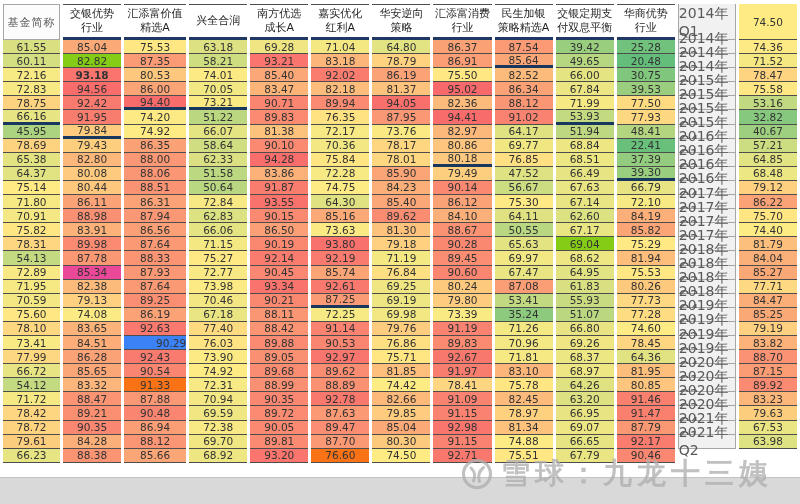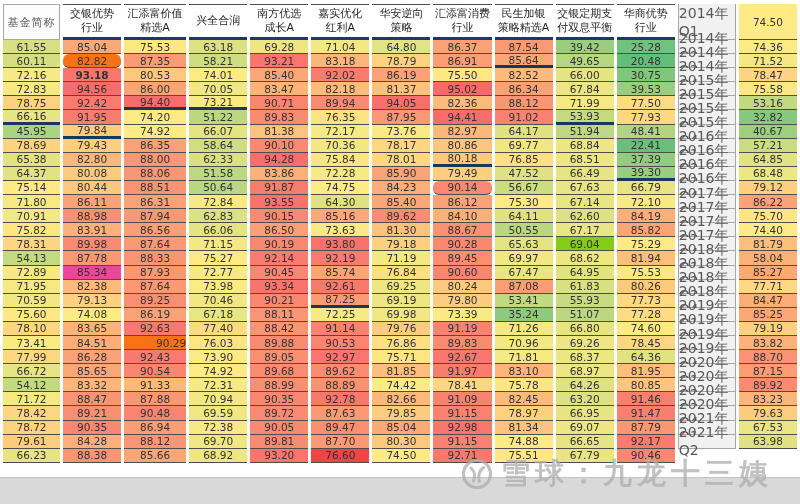--- a/index.html
+++ b/index.html
@@ -90,21 +90,21 @@
     <div class="cell" style="background: rgb(239, 230, 131);">69.28</div>
     <div class="cell" style="background: rgb(244, 232, 131);">71.04</div>
     <div class="cell" style="background: rgb(226, 227, 130);">64.80</div>
     <div class="cell" style="background: rgb(251, 161, 118);">86.37</div>
     <div class="cell" style="background: rgb(251, 154, 116);">87.54</div>
     <div class="cell" style="background: rgb(153, 206, 126);">39.42</div>
     <div class="cell" style="background: rgb(113, 194, 124);">25.28</div>
     <div class="r-label">2014年Q2</div>
     <div class="cell" style="background: rgb(253, 234, 132);">74.36</div>
     <div class="cell" style="background: rgb(212, 223, 130);">60.11</div>
-    <div class="cell" style="background: #f97316; border-radius: 6px;">82.82</div>
+    <div class="cell" style="background: #84cc16;">82.82</div>
     <div class="cell" style="background: rgb(251, 155, 117);">87.35</div>
     <div class="cell" style="background: rgb(207, 221, 129);">58.21</div>
     <div class="cell" style="background: rgb(249, 117, 109);">93.21</div>
     <div class="cell" style="background: rgb(252, 182, 122);">83.18</div>
     <div class="cell" style="background: rgb(254, 210, 127);">78.79</div>
     <div class="cell" style="background: rgb(251, 158, 117);">86.91</div>
     <div class="cell mark" style="background: rgb(251, 166, 119); border-bottom-color: rgb(23, 55, 94);">85.64</div>
     <div class="cell" style="background: rgb(182, 214, 128);">49.65</div>
     <div class="cell" style="background: rgb(99, 190, 123);">20.48</div>
     <div class="r-label">2014年Q3</div>
@@ -213,21 +213,21 @@
     <div class="cell mark" style="background: rgb(153, 206, 126); border-bottom-color: rgb(23, 55, 94);">39.30</div>
     <div class="r-label">2016年Q3</div>
     <div class="cell" style="background: rgb(236, 230, 131);">68.48</div>
     <div class="cell" style="background: rgb(255, 234, 132);">75.14</div>
     <div class="cell" style="background: rgb(253, 200, 125);">80.44</div>
     <div class="cell" style="background: rgb(250, 147, 115);">88.51</div>
     <div class="cell" style="background: rgb(185, 215, 128);">50.64</div>
     <div class="cell" style="background: rgb(249, 125, 111);">91.87</div>
     <div class="cell" style="background: rgb(254, 235, 132);">74.75</div>
     <div class="cell" style="background: rgb(252, 175, 120);">84.23</div>
-    <div class="cell" style="background: rgb(250, 137, 113); border-radius: 6px;">90.14</div>
+    <div class="cell" style="background: rgb(250, 137, 113);">90.14</div>
     <div class="cell" style="background: rgb(203, 220, 129);">56.67</div>
     <div class="cell" style="background: rgb(234, 229, 131);">67.63</div>
     <div class="cell" style="background: rgb(232, 228, 131);">66.79</div>
     <div class="r-label">2016年Q4</div>
     <div class="cell" style="background: rgb(254, 208, 127);">79.12</div>
     <div class="cell" style="background: rgb(246, 232, 131);">71.80</div>
     <div class="cell" style="background: rgb(251, 163, 118);">86.11</div>
     <div class="cell" style="background: rgb(251, 162, 118);">86.31</div>
     <div class="cell" style="background: rgb(249, 233, 132);">72.84</div>
     <div class="cell" style="background: rgb(249, 115, 109);">93.55</div>
@@ -283,21 +283,21 @@
     <div class="cell" style="background: rgb(250, 148, 115);">88.33</div>
     <div class="cell" style="background: rgb(255, 233, 132);">75.27</div>
     <div class="cell" style="background: rgb(249, 124, 111);">92.14</div>
     <div class="cell" style="background: rgb(249, 123, 111);">92.19</div>
     <div class="cell" style="background: rgb(244, 232, 131);">71.19</div>
     <div class="cell" style="background: rgb(250, 141, 114);">89.45</div>
     <div class="cell" style="background: rgb(241, 231, 131);">69.97</div>
     <div class="cell" style="background: rgb(237, 230, 131);">68.62</div>
     <div class="cell" style="background: rgb(253, 190, 123);">81.94</div>
     <div class="r-label">2018年Q1</div>
-    <div class="cell" style="background: rgb(252, 176, 121);">58.04</div>
+    <div class="cell" style="background: rgb(252, 176, 121);">84.04</div>
     <div class="cell" style="background: rgb(249, 233, 132);">72.89</div>
     <div class="cell" style="background: #ec4899;">85.34</div>
     <div class="cell" style="background: rgb(250, 151, 116);">87.93</div>
     <div class="cell" style="background: rgb(249, 233, 132);">72.77</div>
     <div class="cell" style="background: rgb(250, 135, 113); text-align: right;">90.45</div>
     <div class="cell" style="background: rgb(251, 165, 119);">85.74</div>
     <div class="cell" style="background: rgb(254, 223, 130);">76.84</div>
     <div class="cell" style="background: rgb(250, 134, 113);">90.60</div>
     <div class="cell" style="background: rgb(233, 229, 131);">67.47</div>
     <div class="cell" style="background: rgb(226, 227, 130);">64.95</div>
@@ -351,21 +351,21 @@
     <div class="cell" style="background: rgb(249, 130, 112);">91.14</div>
     <div class="cell" style="background: rgb(253, 204, 126);">79.76</div>
     <div class="cell" style="background: rgb(249, 130, 112);">91.19</div>
     <div class="cell" style="background: rgb(244, 232, 131);">71.26</div>
     <div class="cell" style="background: rgb(232, 228, 131);">66.80</div>
     <div class="cell" style="background: rgb(254, 235, 132);">74.60</div>
     <div class="r-label">2019年Q2</div>
     <div class="cell" style="background: rgb(254, 208, 127);">79.19</div>
     <div class="cell" style="background: rgb(250, 234, 132);">73.41</div>
     <div class="cell" style="background: rgb(252, 173, 120);">84.51</div>
-    <div class="cell" style="background: #f97316; padding-left: 32px;">90.29</div>
+    <div class="cell" style="background: #3b82f6; padding-left: 32px;">90.29</div>
     <div class="cell" style="background: rgb(255, 228, 131);">76.03</div>
     <div class="cell" style="background: rgb(250, 138, 113);">89.88</div>
     <div class="cell" style="background: rgb(250, 134, 113);">90.53</div>
     <div class="cell" style="background: rgb(254, 223, 130);">76.86</div>
     <div class="cell" style="background: rgb(250, 139, 113);">89.83</div>
     <div class="cell" style="background: rgb(243, 232, 131);">70.96</div>
     <div class="cell" style="background: rgb(239, 230, 131);">69.26</div>
     <div class="cell" style="background: rgb(254, 213, 128);">78.45</div>
     <div class="r-label">2019年Q3</div>
     <div class="cell" style="background: rgb(252, 178, 121);">83.82</div>
@@ -390,21 +390,21 @@
     <div class="cell" style="background: rgb(250, 140, 114);">89.62</div>
     <div class="cell" style="background: rgb(253, 191, 123);">81.85</div>
     <div class="cell" style="background: rgb(249, 125, 111);">91.97</div>
     <div class="cell" style="background: rgb(252, 182, 122);">83.10</div>
     <div class="cell" style="background: rgb(238, 230, 131);">68.97</div>
     <div class="cell" style="background: rgb(253, 190, 123);">81.95</div>
     <div class="r-label">2020年Q1</div>
     <div class="cell" style="background: rgb(251, 156, 117);">87.15</div>
     <div class="cell" style="background: rgb(195, 218, 129);">54.12</div>
     <div class="cell" style="background: rgb(252, 181, 122);">83.32</div>
-    <div class="cell" style="background: #fdba74;">91.33</div>
+    <div class="cell" style="background: #f97316;">91.33</div>
     <div class="cell" style="background: rgb(247, 233, 132);">72.31</div>
     <div class="cell" style="background: rgb(250, 144, 115);">88.99</div>
     <div class="cell" style="background: rgb(250, 145, 115);">88.89</div>
     <div class="cell" style="background: rgb(253, 235, 132);">74.42</div>
     <div class="cell" style="background: rgb(254, 213, 128);">78.41</div>
     <div class="cell" style="background: rgb(255, 230, 131);">75.78</div>
     <div class="cell" style="background: rgb(224, 226, 130);">64.26</div>
     <div class="cell" style="background: rgb(253, 197, 125);">80.85</div>
     <div class="r-label">2020年Q2</div>
     <div class="cell" style="background: rgb(250, 138, 113);">89.92</div>
@@ -458,21 +458,21 @@
     <div class="cell" style="background: rgb(255, 235, 132);">74.88</div>
     <div class="cell" style="background: rgb(231, 228, 131);">66.65</div>
     <div class="cell" style="background: rgb(249, 124, 111);">92.17</div>
     <div class="r-label">2021年Q2</div>
     <div class="cell" style="background: rgb(223, 226, 130);">63.98</div>
     <div class="cell" style="background: rgb(230, 228, 131);">66.23</div>
     <div class="cell" style="background: rgb(250, 148, 115);">88.38</div>
     <div class="cell" style="background: rgb(251, 166, 119);">85.66</div>
     <div class="cell" style="background: rgb(238, 230, 131);">68.92</div>
     <div class="cell" style="background: rgb(249, 117, 109);">93.20</div>
-    <div class="cell" style="background: #ef4444;">76.60</div>
+    <div class="cell" style="background: #f97316;">76.60</div>
     <div class="cell" style="background: rgb(254, 235, 132);">74.50</div>
     <div class="cell" style="background: rgb(249, 120, 110);">92.71</div>
     <div class="cell" style="background: rgb(255, 232, 131);">75.51</div>
     <div class="cell" style="background: rgb(234, 229, 131);">67.79</div>
     <div class="cell" style="background: rgb(250, 135, 113);">90.46</div>
   </div>
 
 <div class="footer-strip"></div>
 
 <div class="watermark">

